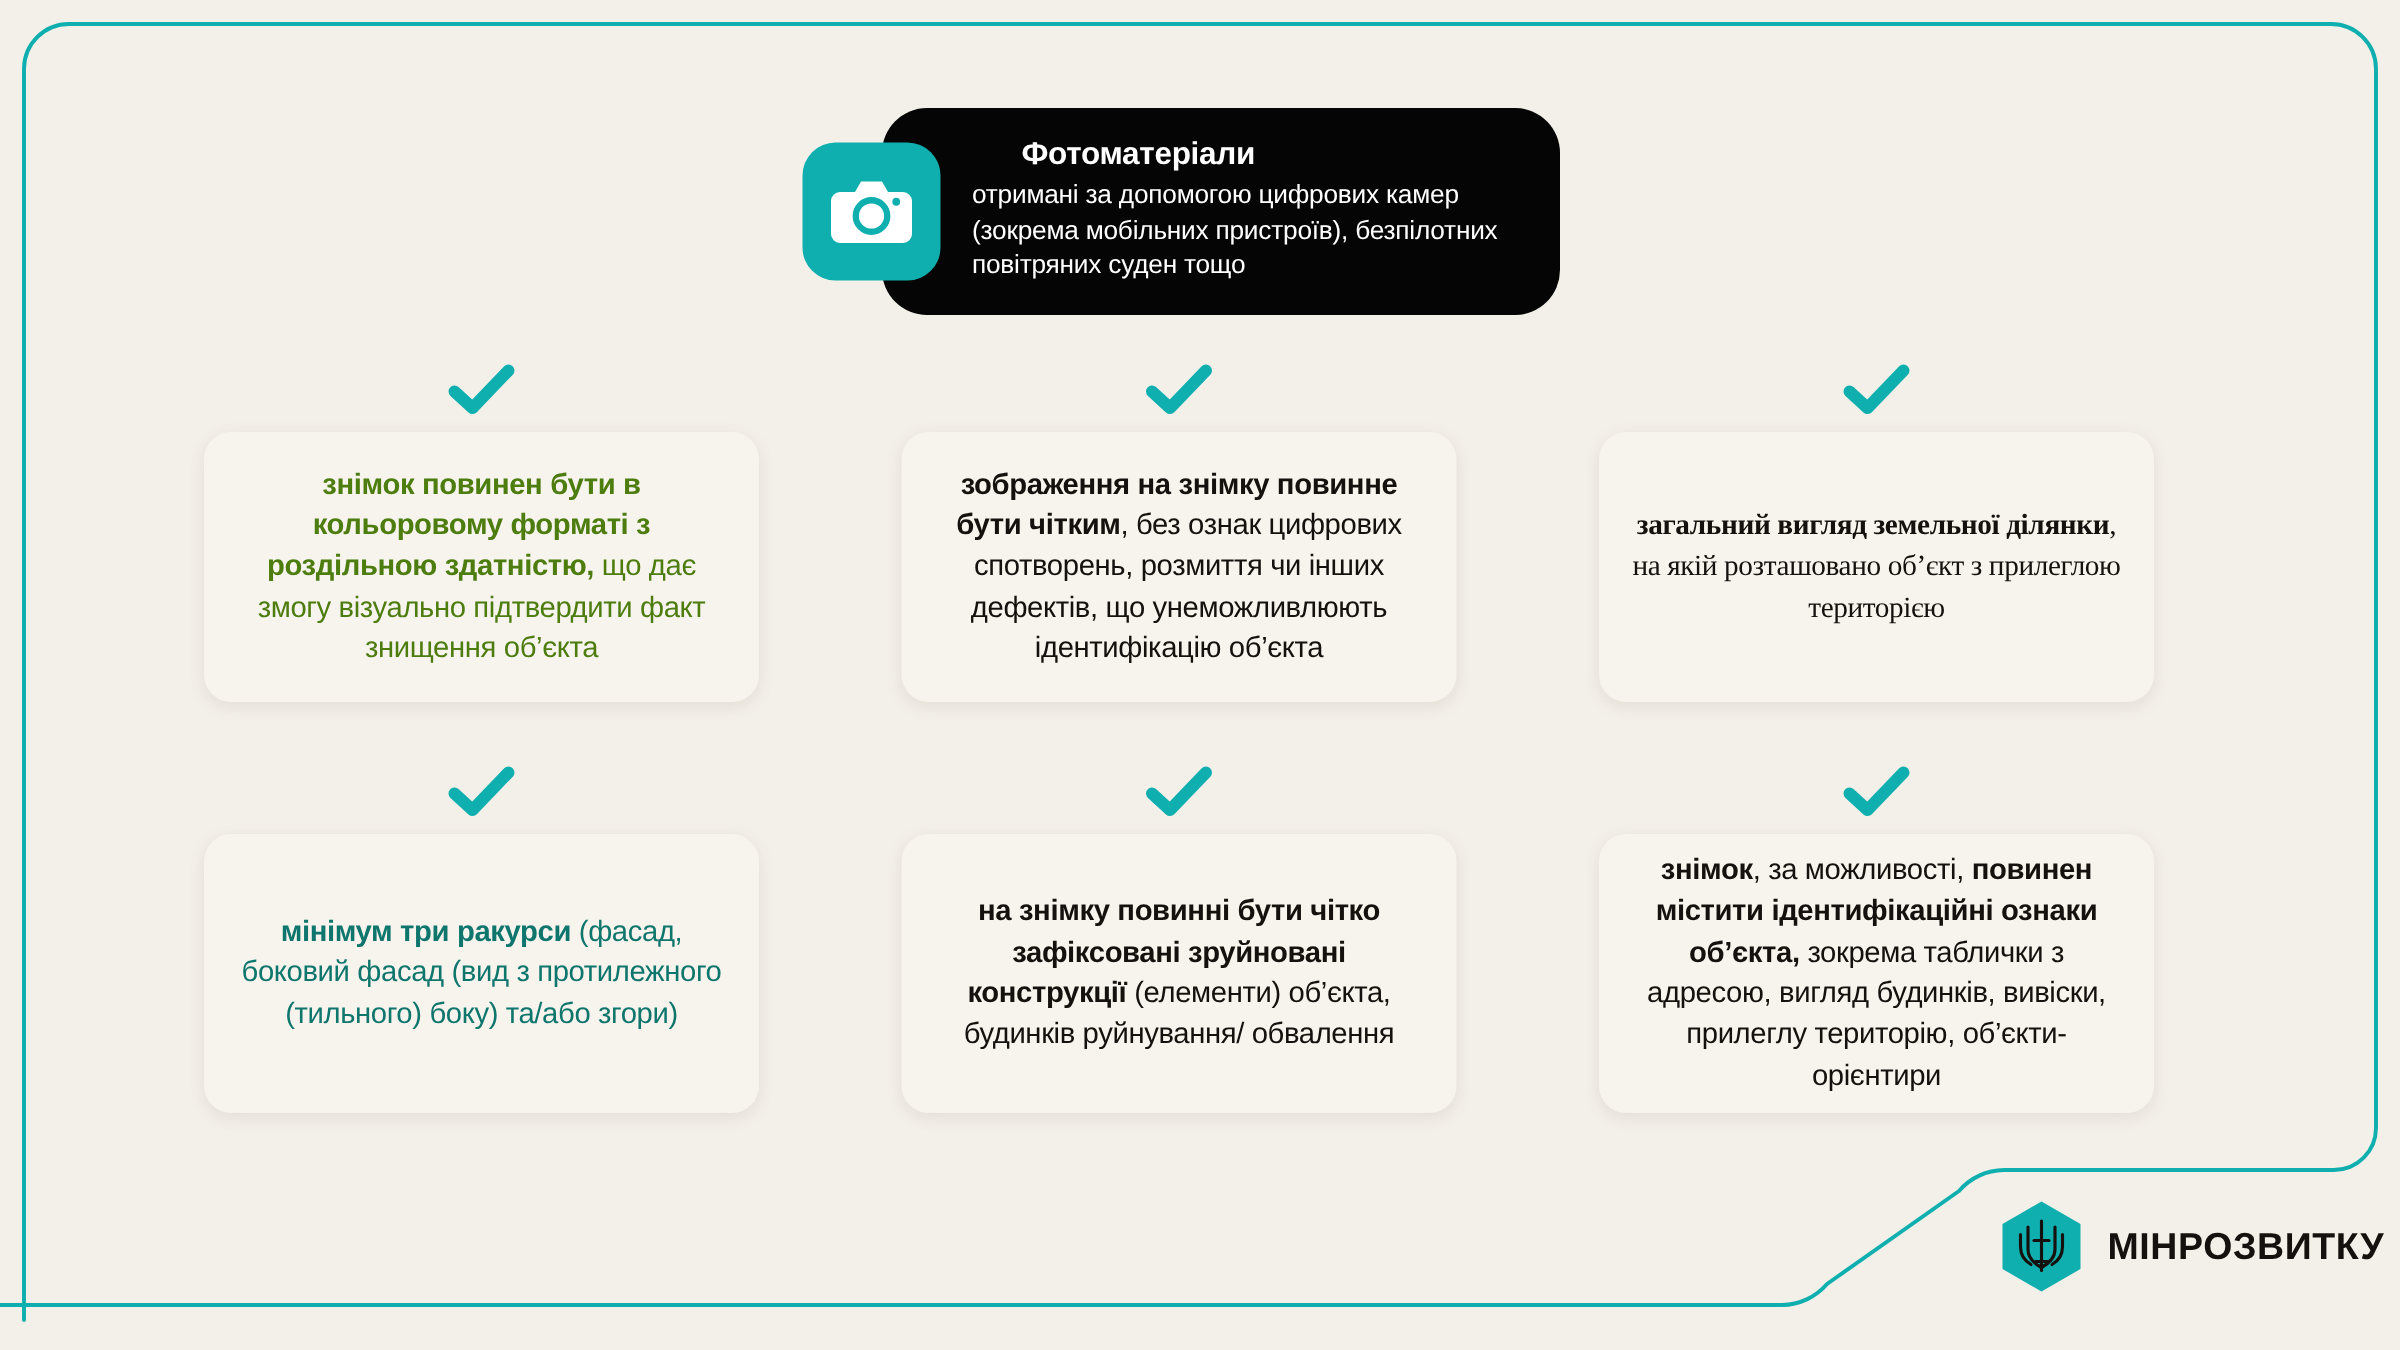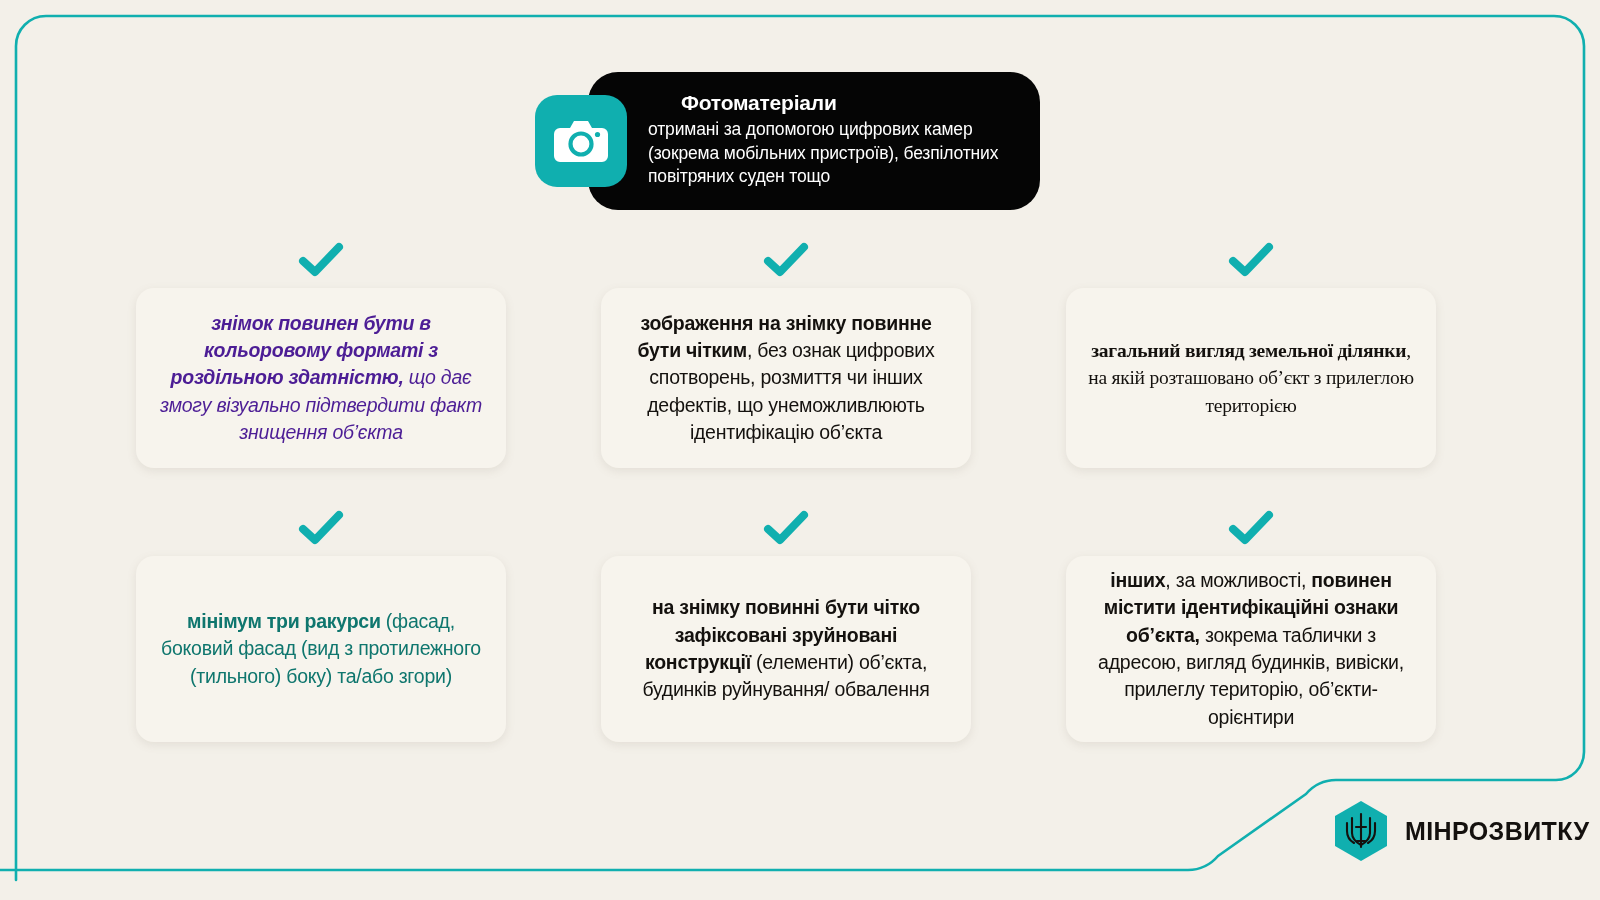--- a/index.html
+++ b/index.html
@@ -179,21 +179,21 @@
   <div id="header-subtitle">отримані за допомогою цифрових камер (зокрема мобільних пристроїв), безпілотних повітряних суден тощо</div>
 </div>
 
 <div class="column" id="column-1">
     <div class="check-row">
       <svg width="46" height="36" viewBox="0 0 46 36">
         <path d="M5 19 L17 30 L41 5" fill="none" stroke="#10AFAF" stroke-width="8" stroke-linecap="round" stroke-linejoin="round"></path>
       </svg>
     </div>
     <div class="card" id="card-1a" style="background: rgb(247, 244, 237);">
-      <div class="card-text" style="color: #4c1d95; font-style: italic;"><b>знімок повинен бути в кольоровому форматі з роздільною здатністю,</b><span> що дає змогу візуально підтвердити факт знищення об’єкта</span></div>
+      <div class="card-text" style="color: #4d7c0f;"><b>знімок повинен бути в кольоровому форматі з роздільною здатністю,</b><span> що дає змогу візуально підтвердити факт знищення об’єкта</span></div>
     </div>
     <div class="row-gap"></div>
     <div class="check-row">
       <svg width="46" height="36" viewBox="0 0 46 36">
         <path d="M5 19 L17 30 L41 5" fill="none" stroke="#10AFAF" stroke-width="8" stroke-linecap="round" stroke-linejoin="round"></path>
       </svg>
     </div>
     <div class="card" id="card-1b" style="background: rgb(247, 244, 237);">
       <div class="card-text" style="color: #0f766e;"><b>мінімум три ракурси</b><span> (фасад, боковий фасад (вид з протилежного (тильного) боку) та/або згори)</span></div>
     </div>
@@ -226,21 +226,21 @@
     <div class="card" id="card-3a" style="background: rgb(247, 244, 237);">
       <div class="card-text" style="color: rgb(20, 17, 14);"><b>загальний вигляд земельної ділянки</b><span>, на якій розташовано об’єкт з прилеглою територією</span></div>
     </div>
     <div class="row-gap"></div>
     <div class="check-row">
       <svg width="46" height="36" viewBox="0 0 46 36">
         <path d="M5 19 L17 30 L41 5" fill="none" stroke="#10AFAF" stroke-width="8" stroke-linecap="round" stroke-linejoin="round"></path>
       </svg>
     </div>
     <div class="card" id="card-3b" style="background: rgb(247, 244, 237);">
-      <div class="card-text" style="color: rgb(20, 17, 14);"><b>інших</b><span>, за можливості, </span><b>повинен містити ідентифікаційні ознаки об’єкта,</b><span> зокрема таблички з адресою, вигляд будинків, вивіски, прилеглу територію, об’єкти-орієнтири</span></div>
+      <div class="card-text" style="color: rgb(20, 17, 14);"><b>знімок</b><span>, за можливості, </span><b>повинен містити ідентифікаційні ознаки об’єкта,</b><span> зокрема таблички з адресою, вигляд будинків, вивіски, прилеглу територію, об’єкти-орієнтири</span></div>
     </div>
   </div>
 
 <div id="logo-block">
   <div id="logo-mark">
     <svg width="56" height="62" viewBox="0 0 56 62" xmlns="http://www.w3.org/2000/svg">
       <polygon points="28,1 54,16 54,46 28,61 2,46 2,16" fill="#10AFAF"></polygon>
       <g fill="none" stroke="#14110E" stroke-width="2.1" stroke-linecap="round" stroke-linejoin="round">
         <path d="M28 14 L28 47"></path>
         <path d="M19 18 L19 33 Q19 40 28 45"></path>

